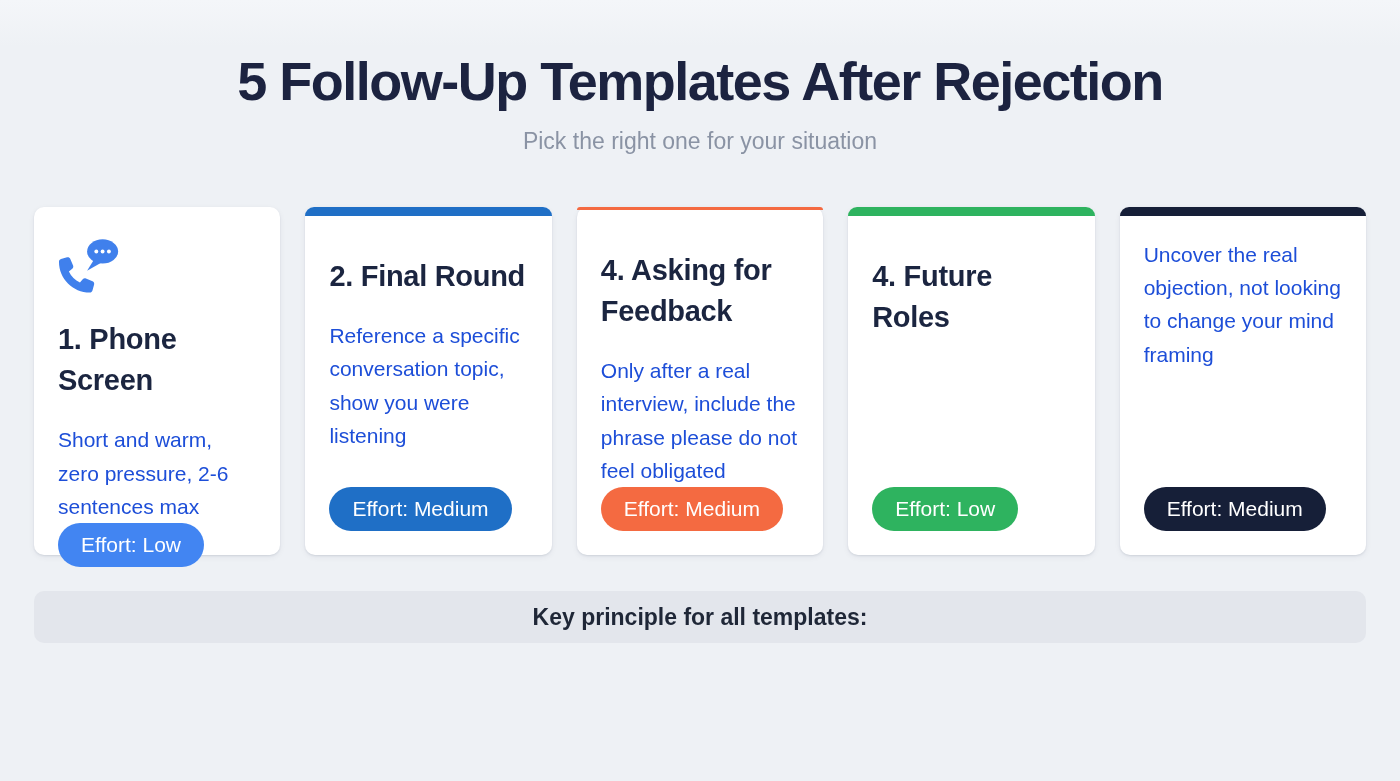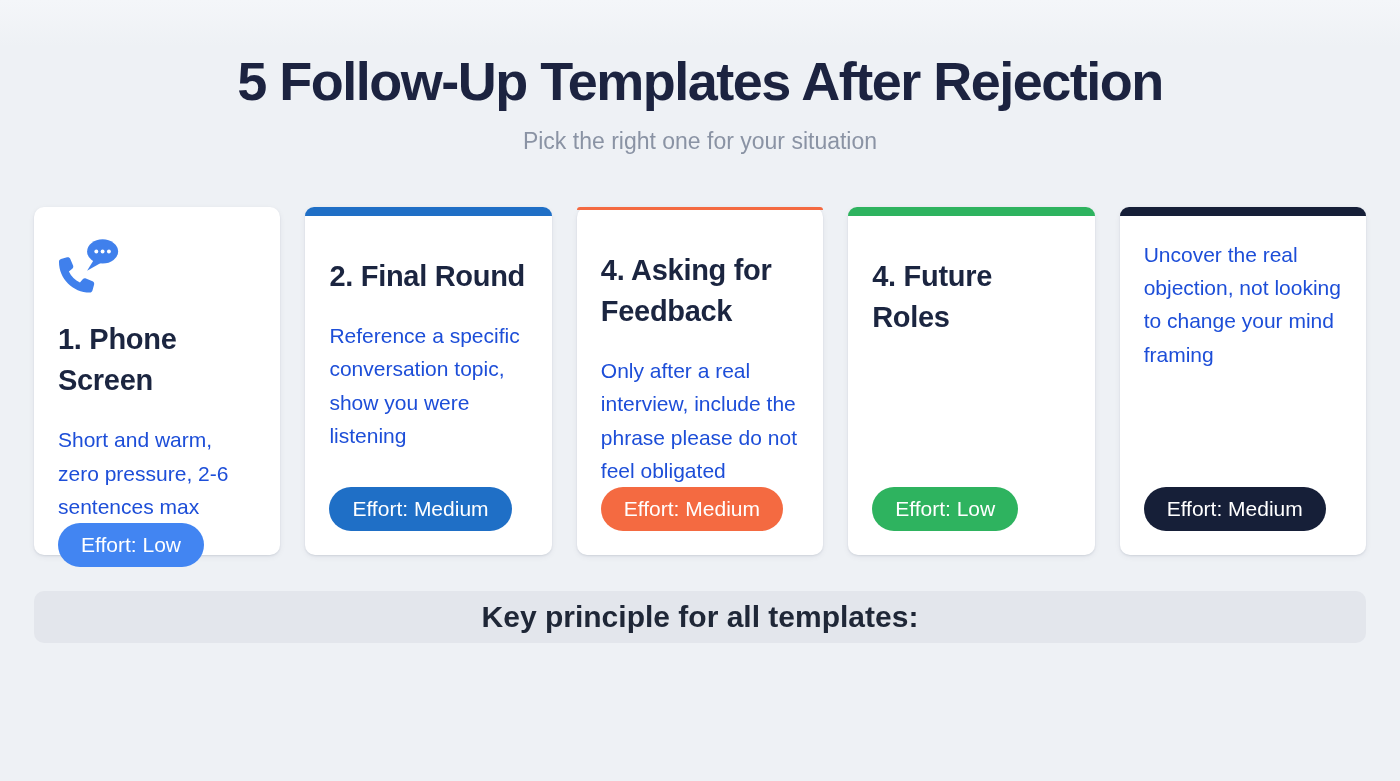--- a/index.html
+++ b/index.html
@@ -79,21 +79,21 @@
 
   .footer-bar {
     margin-top: 36px;
     height: 52px;
     background: #e3e6ec;
     border-radius: 10px;
     display: flex;
     align-items: center;
     justify-content: center;
     gap: 25px;
-    font-size: 30px;
+    font-size: 23px;
     color: #1f2737;
   }
   .footer-bold { font-weight: 700; }
 </style>
 </head>
 <body>
 
 <div class="page">
 
   <h1 class="page-title">5 Follow-Up Templates After Rejection</h1>

